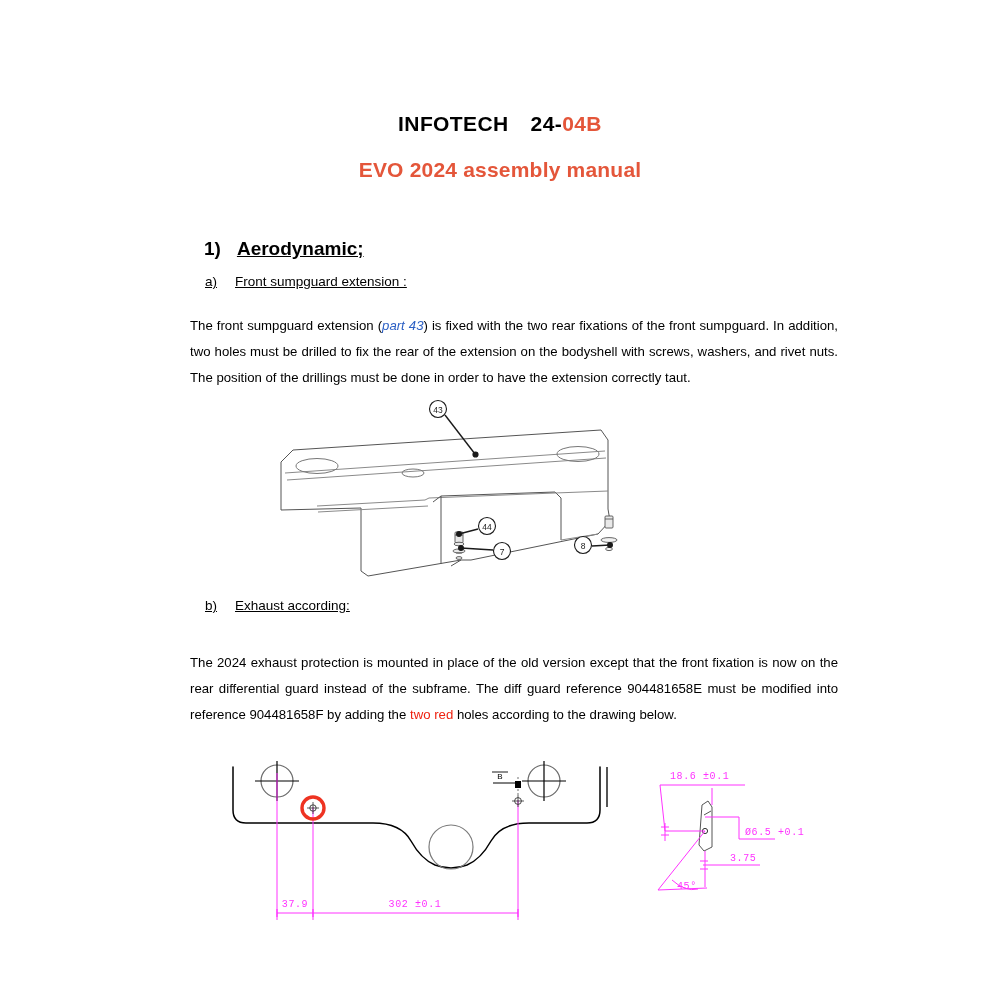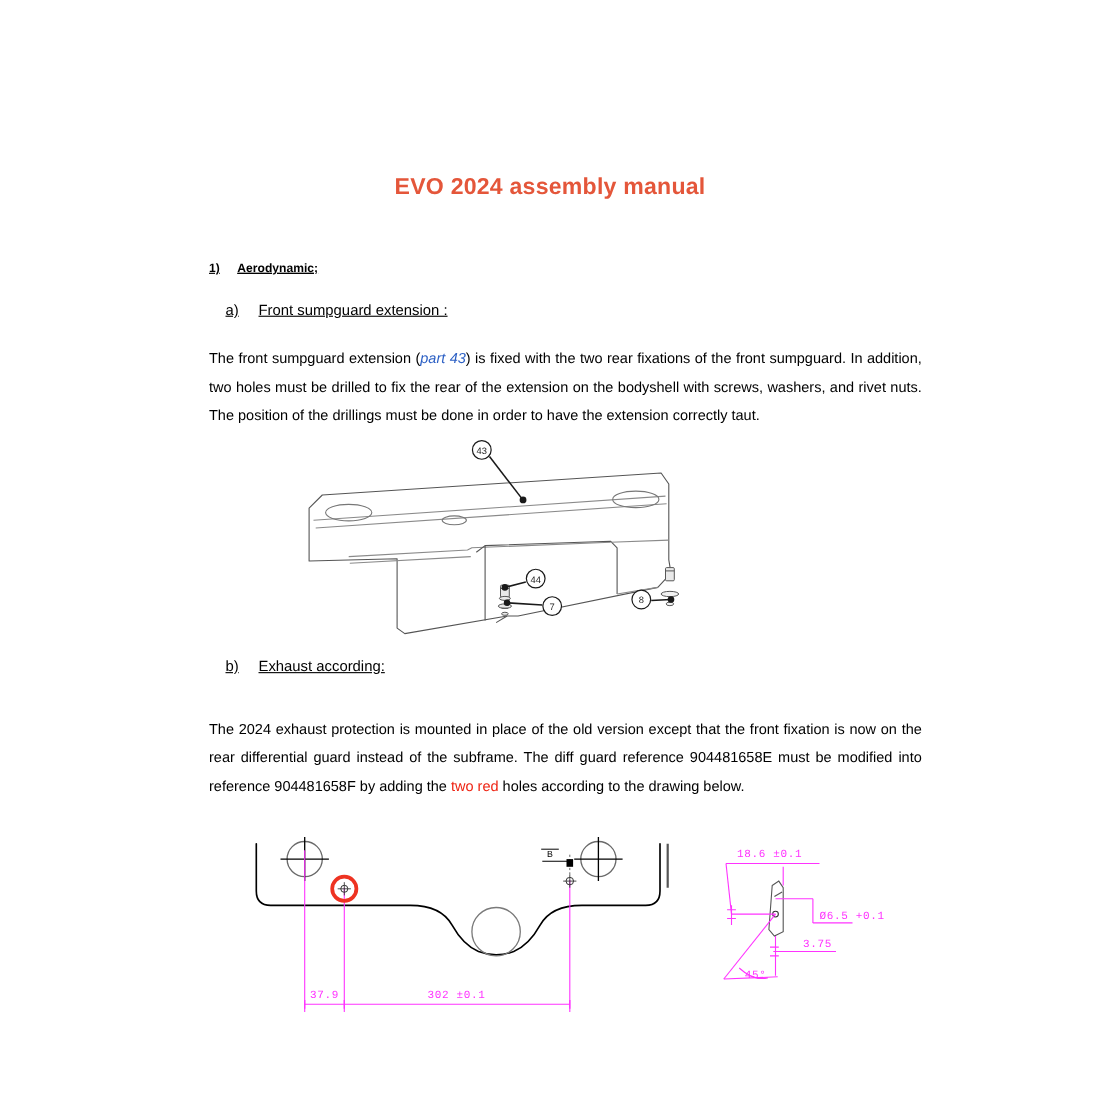--- a/index.html
+++ b/index.html
@@ -53,23 +53,22 @@
     text-align: center;
     font-size: 21px;
     font-weight: bold;
     color: #e4563a;
     letter-spacing: .2px;
   }
 
   
   .heading-1 {
     position: absolute;
-    left: 190px; top: 238px;
-    font-size: 11px;
-    text-decoration: underline;
+    left: 204px; top: 238px;
+    font-size: 19px;
   }
   .heading-1 .num { font-weight: bold; margin-right: 16px; }
   .heading-1 .txt { font-weight: bold; text-decoration: underline; }
 
   .heading-2a {
     position: absolute;
     left: 205px; top: 274px;
     font-size: 13.5px;
   }
   .heading-2b {
@@ -108,20 +107,23 @@
   }
   .figure-1 svg, .figure-2 svg { display: block; }
 </style>
 </head>
 <body>
 
 <div class="page">
 
 
 
+  <div class="doc-title">
+    <span>INFOTECH</span><span class="sp"></span><span>24-</span><span class="code-red">04B</span>
+  </div>
 
   <div class="doc-subtitle">EVO 2024 assembly manual</div>
 
   <div class="heading-1">
     <span class="num">1)</span><span class="txt">Aerodynamic;</span>
   </div>
 
   <div class="heading-2a">
     <span class="num">a)</span><span class="txt">Front sumpguard extension :</span>
   </div>

